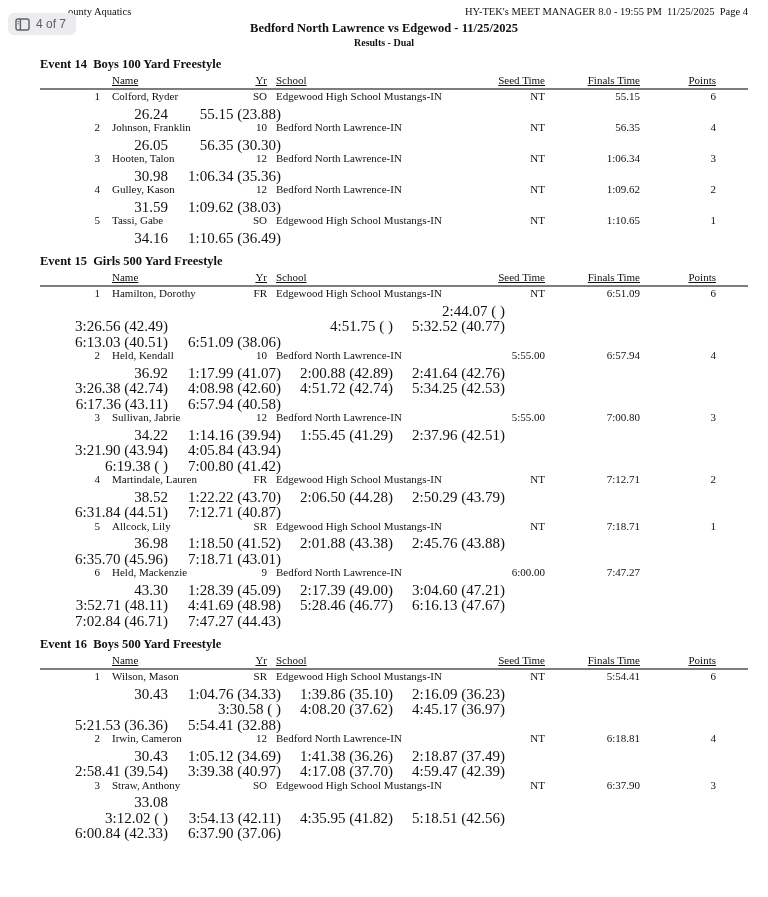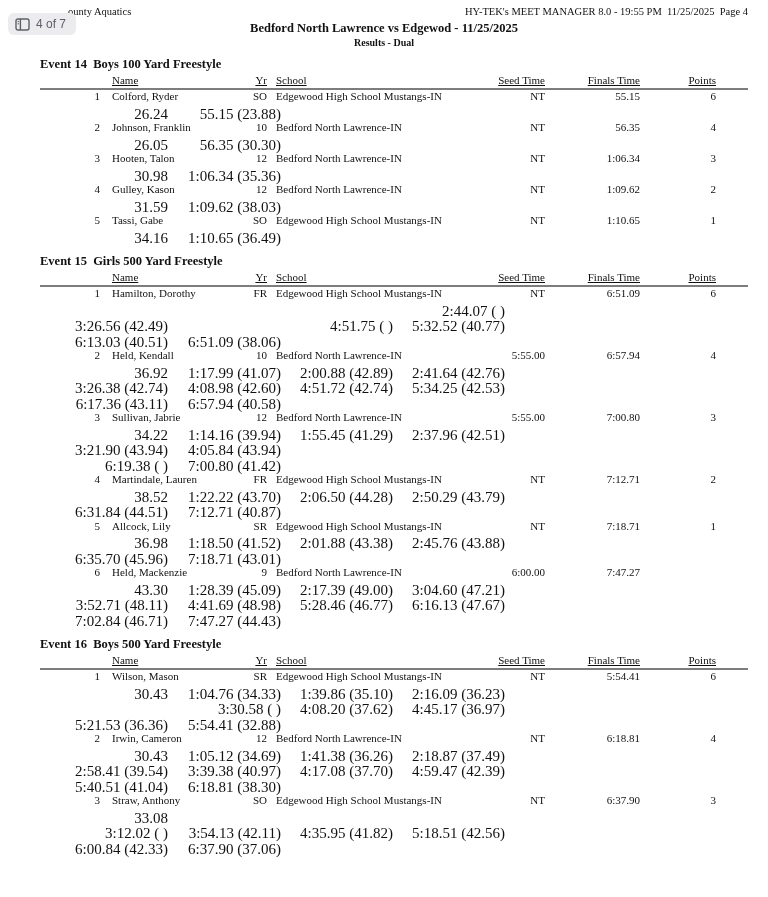--- a/index.html
+++ b/index.html
@@ -394,26 +394,20 @@
           <span>1:05.12 (34.69)</span>
           <span>1:41.38 (36.26)</span>
           <span>2:18.87 (37.49)</span>
         </div>
         <div class="srow">
           <span>2:58.41 (39.54)</span>
           <span>3:39.38 (40.97)</span>
           <span>4:17.08 (37.70)</span>
           <span>4:59.47 (42.39)</span>
         </div>
-        <div class="srow">
-          <span>5:40.51 (41.04)</span>
-          <span>6:18.81 (38.30)</span>
-          <span></span>
-          <span></span>
-        </div>
         <div class="grid7 mrow">
           <div class="c-place">3</div>
           <div class="c-name">Straw, Anthony</div>
           <div class="c-yr">SO</div>
           <div class="c-school">Edgewood High School Mustangs-IN</div>
           <div class="c-seed">NT</div>
           <div class="c-finals">6:37.90</div>
           <div class="c-points">3</div>
         </div>
         <div class="srow">

